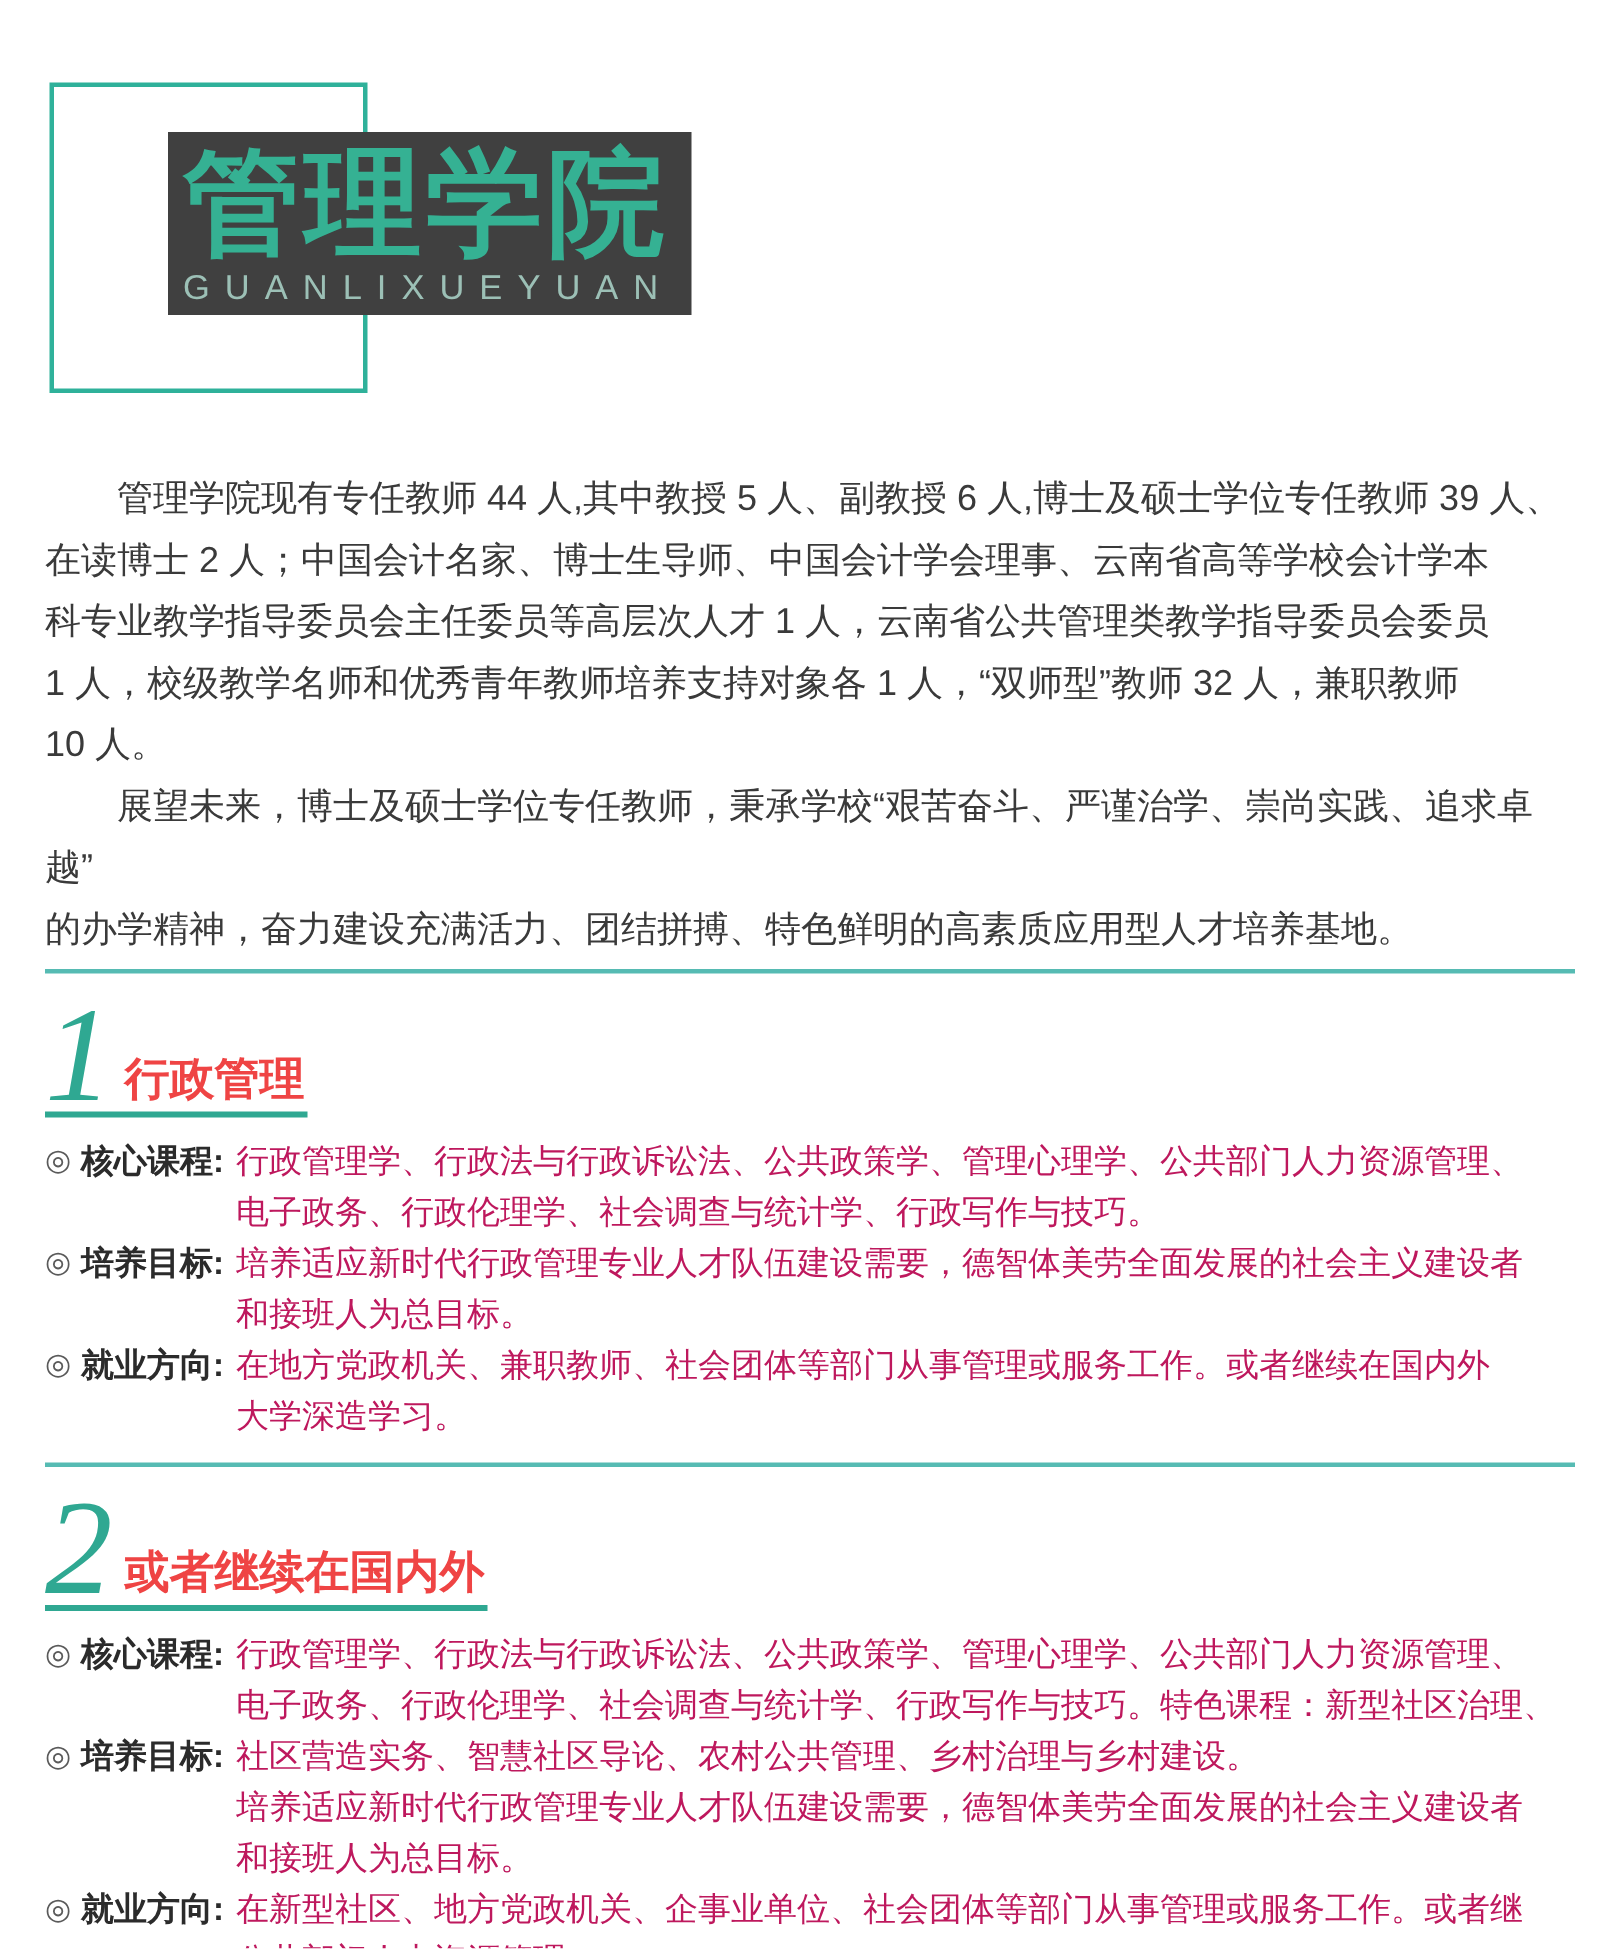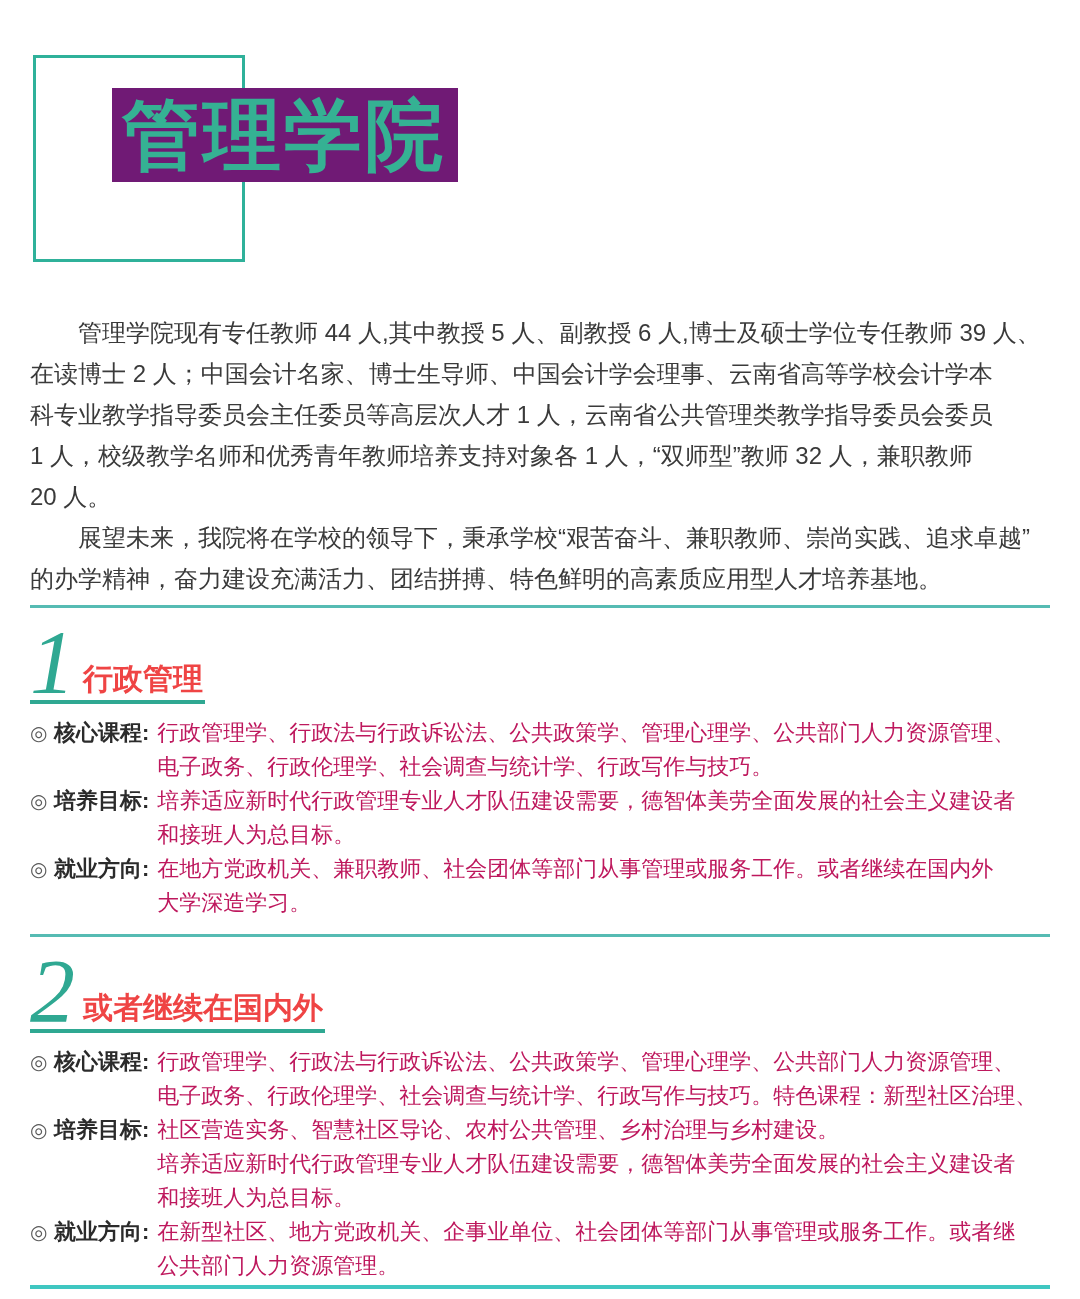--- a/index.html
+++ b/index.html
@@ -27,21 +27,21 @@
     top: 55px;
     width: 212px;
     height: 207px;
     border: 3px solid #2fb19a;
     box-sizing: border-box;
   }
   .logo-text-wrap {
     position: absolute;
     left: 112px;
     top: 88px;
-    background: #701a75;
+    background: #404040;
     padding: 6px 12px 6px 10px;
   }
   .logo-title {
     font-size: 78px;
     line-height: 82px;
     font-weight: 700;
     letter-spacing: 3px;
     color: #35b193;
     white-space: nowrap;
   }
@@ -137,32 +137,33 @@
 </style>
 </head>
 <body>
 
 <div class="page">
 
   <div class="logo-block">
     <div class="logo-square"></div>
     <div class="logo-text-wrap">
       <div class="logo-title">管理学院</div>
+      <div class="logo-pinyin">GUANLIXUEYUAN</div>
     </div>
   </div>
 
   <div class="content">
 
     <div class="intro">
       <p>管理学院现有专任教师 44 人,其中教授 5 人、副教授 6 人,博士及硕士学位专任教师 39 人、
 在读博士 2 人；中国会计名家、博士生导师、中国会计学会理事、云南省高等学校会计学本
 科专业教学指导委员会主任委员等高层次人才 1 人，云南省公共管理类教学指导委员会委员
 1 人，校级教学名师和优秀青年教师培养支持对象各 1 人，“双师型”教师 32 人，兼职教师
-20 人。</p>
-      <p>展望未来，我院将在学校的领导下，秉承学校“艰苦奋斗、兼职教师、崇尚实践、追求卓越”
+10 人。</p>
+      <p>展望未来，博士及硕士学位专任教师，秉承学校“艰苦奋斗、严谨治学、崇尚实践、追求卓越”
 的办学精神，奋力建设充满活力、团结拼搏、特色鲜明的高素质应用型人才培养基地。</p>
     </div>
 
     <div class="divider"></div>
 
     <div class="sec-head">
       <span class="sec-num">1</span>
       <span class="sec-title">行政管理</span>
     </div>
 

